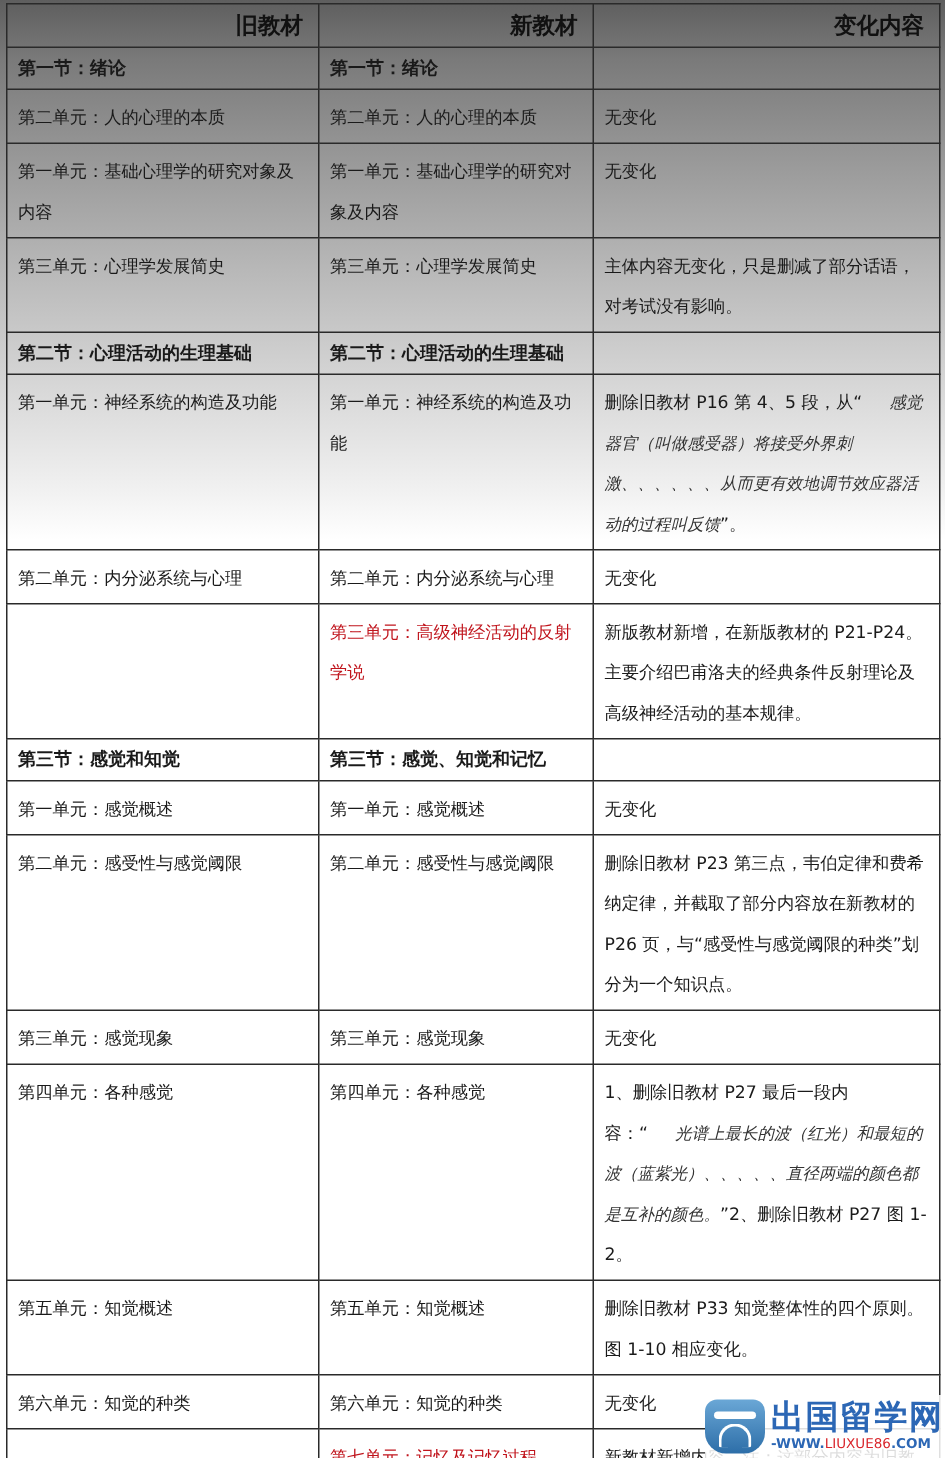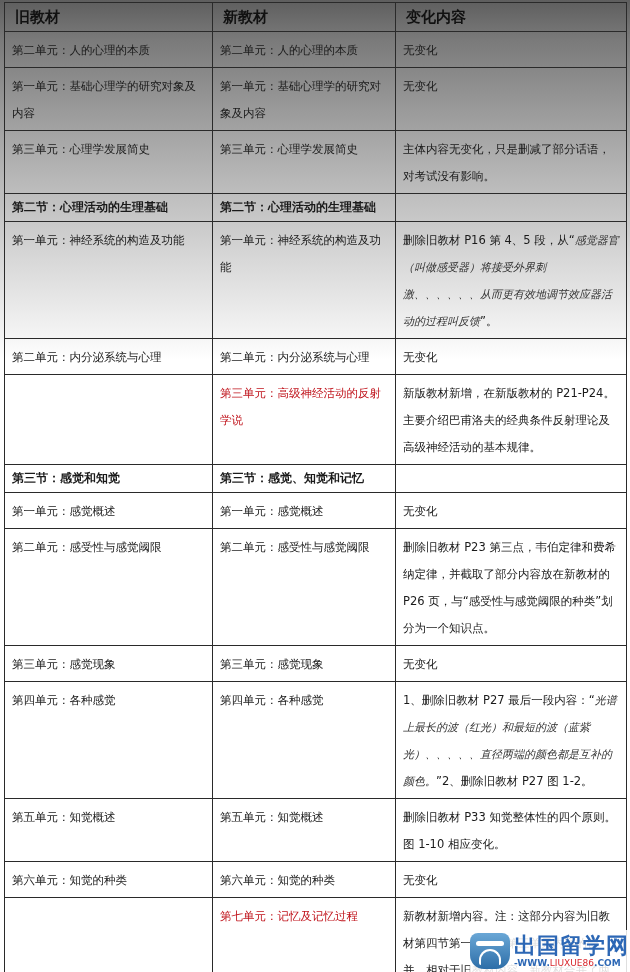--- a/index.html
+++ b/index.html
@@ -31,28 +31,29 @@
       word-break: break-all;
       background: transparent;
     }
     table.compare th {
       font-size: 15px;
       font-weight: bold;
       line-height: 18px;
       padding: 5px 10px 4px 10px;
       color: #111;
       height: 19px;
+      text-align: right;
     }
     col.c1 { width: 208px; }
     col.c2 { width: 183px; }
     col.c3 { width: 231px; }
     tr.section td { font-weight: bold; font-size: 12px; line-height: 17px; height: 18px; padding-top: 5px; padding-bottom: 4px; }
     tr.unit td { }
     .red { color: #c0141c !important; }
-    .quote { font-family: "DejaVu Serif", "Liberation Serif", serif; font-style: italic; font-size: 11px; color: #333; }
+    .quote { font-family: "DejaVu Serif", "Liberation Serif", serif; font-style: italic; font-size: 11px; color: #333; margin-left: 18px; }
     .logo {
       position: absolute; left: 470px; top: 930px; width: 160px; height: 42px;
       display: flex; align-items: center;
       background: rgba(255,255,255,0.85);
     }
     .logo-emblem {
       width: 40px; height: 36px; border-radius: 8px 8px 14px 14px;
       background: linear-gradient(to bottom, #6aa7d6, #2d6ea8);
       position: relative; margin-right: 4px;
     }
@@ -81,20 +82,25 @@
       <col class="c3">
     </colgroup>
   <thead>
     <tr>
       <th>旧教材</th>
       <th>新教材</th>
       <th>变化内容</th>
     </tr>
   </thead>
   <tbody>
+    <tr class="section">
+      <td>第一节：绪论</td>
+      <td>第一节：绪论</td>
+      <td></td>
+    </tr>
     <tr class="unit">
       <td>第二单元：人的心理的本质</td>
       <td>第二单元：人的心理的本质</td>
       <td>无变化</td>
     </tr>
     <tr class="unit">
       <td>第一单元：基础心理学的研究对象及内容</td>
       <td>第一单元：基础心理学的研究对象及内容</td>
       <td>无变化</td>
     </tr>

